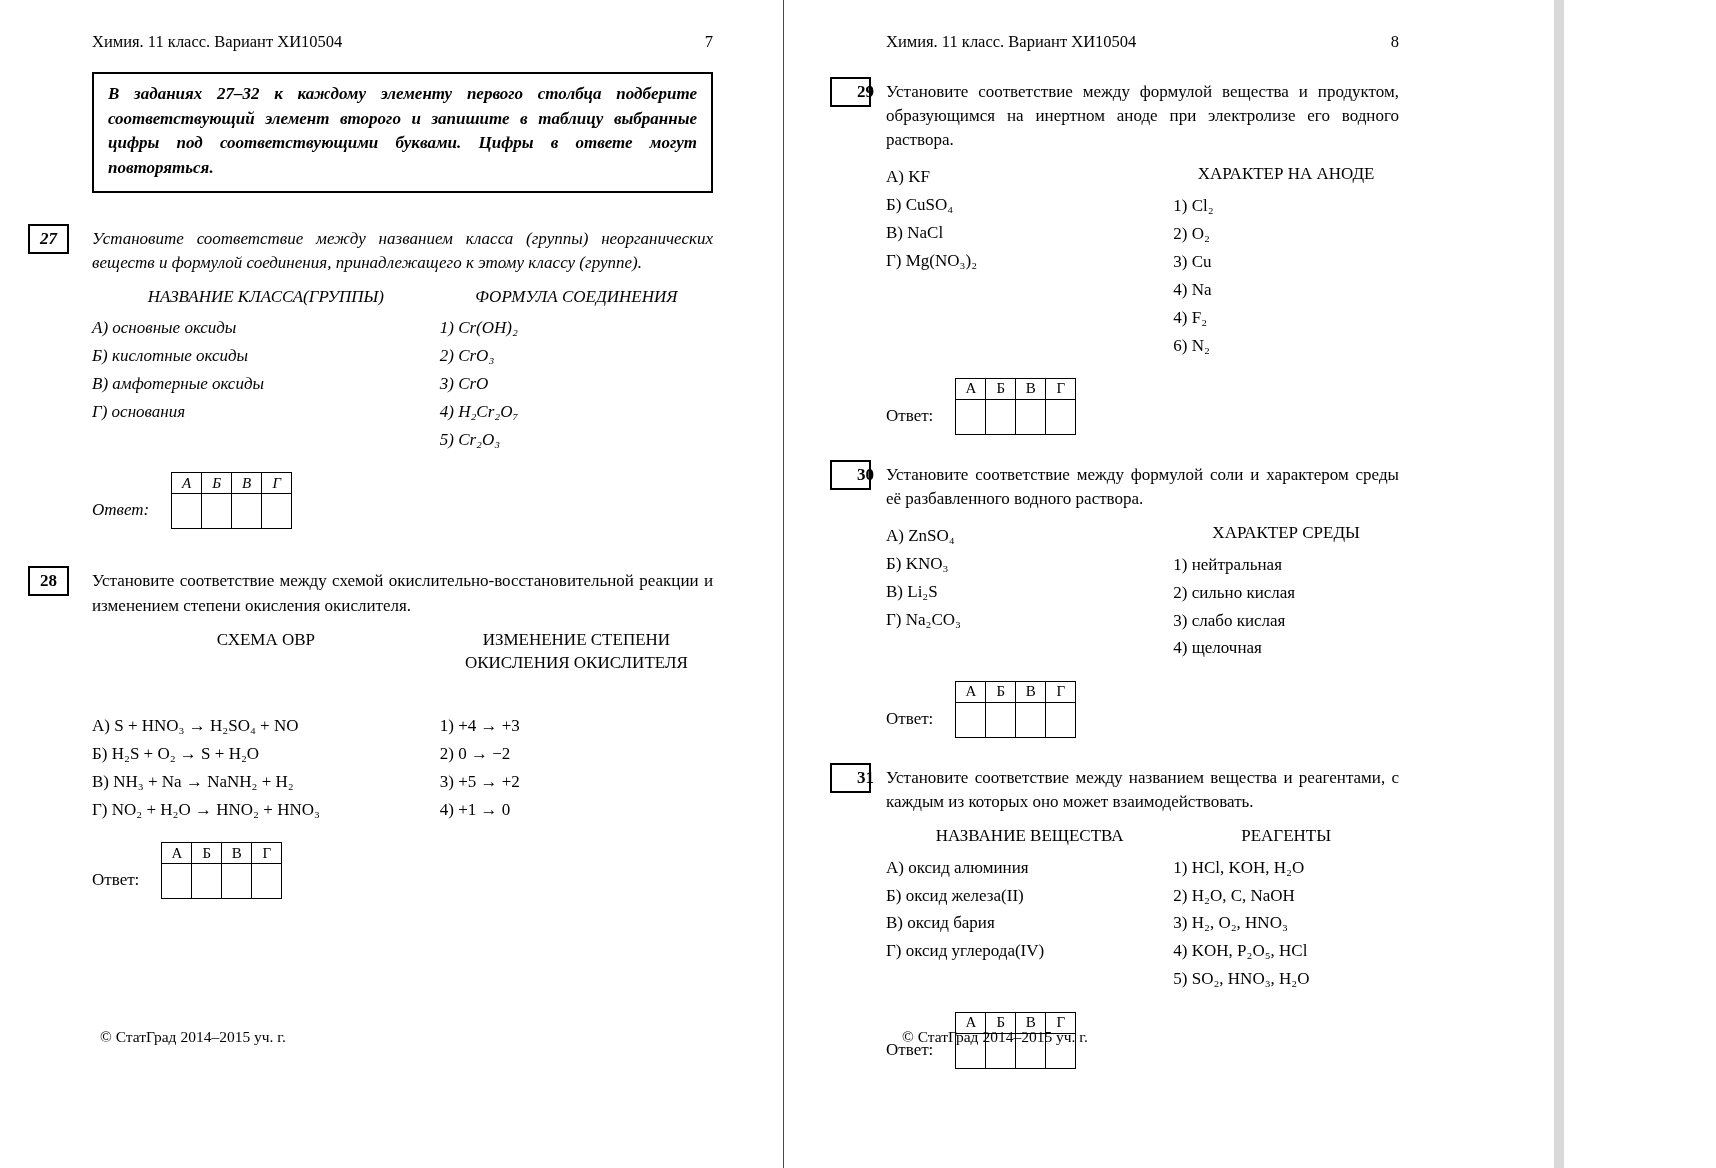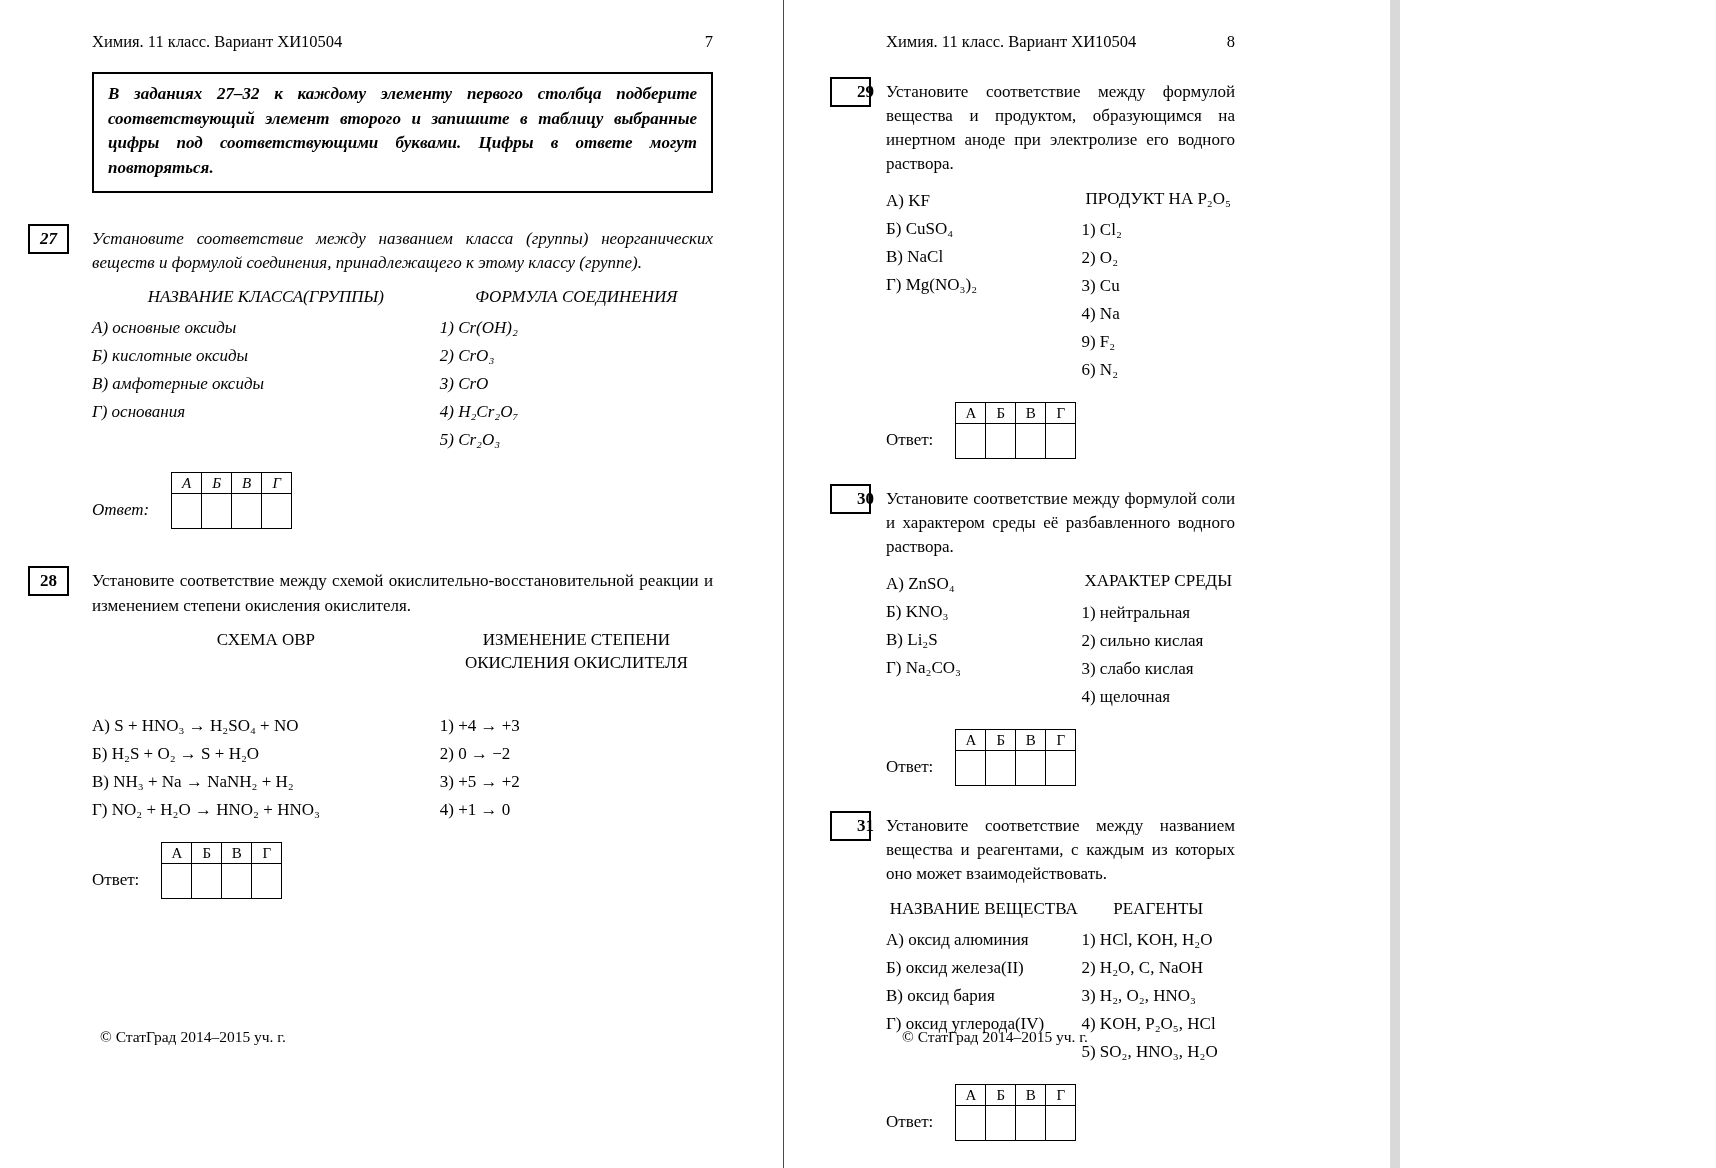--- a/index.html
+++ b/index.html
@@ -4,21 +4,21 @@
 <style>
   * { margin:0; padding:0; box-sizing:border-box; }
   html,body { width:1716px; height:1168px; }
   body {
     background:#ffffff;
     color:#000;
     font-family:"Liberation Serif","DejaVu Serif",serif;
     font-size:17px;
     overflow:hidden;
   }
-  .spread { display:flex; width:1400px; height:1168px; position:relative; }
+  .spread { display:flex; width:1564px; height:1168px; position:relative; }
   .page { position:relative; height:1168px; background:#fff; }
   .page-left  { width:784px; border-right:1px solid #4a4a4a; }
   .page-right { flex:1; }
   .edge-strip {
     position:absolute; right:0; top:0; width:10px; height:1168px;
     background:#d9d9d9;
   }
   .content { position:relative; }
   .page-left  .content { padding:32px 70px 0 92px; }
   .page-right .content { padding:32px 165px 0 102px; }
@@ -178,26 +178,26 @@
         <div class="task-num">29</div>
         <p class="statement">Установите соответствие между формулой вещества и продуктом, образующимся на инертном аноде при электролизе его водного раствора.</p>
         <div class="match">
           <div class="col-a">
             <div class="item">А) KF</div>
             <div class="item">Б) CuSO₄</div>
             <div class="item">В) NaCl</div>
             <div class="item">Г) Mg(NO₃)₂</div>
           </div>
           <div class="col-b">
-            <div class="col-header">ПРОДУКТ НА P₂O₅</div>
+            <div class="col-header">ХАРАКТЕР НА АНОДЕ</div>
             <div class="item">1) Cl₂</div>
             <div class="item">2) O₂</div>
             <div class="item">3) Cu</div>
             <div class="item">4) Na</div>
-            <div class="item">9) F₂</div>
+            <div class="item">4) F₂</div>
             <div class="item">6) N₂</div>
           </div>
         </div>
         <div class="answer">
           <span class="answer-label">Ответ:</span>
           <table class="answer-table">
             <tbody>
                 <tr>
               <th>А</th>
               <th>Б</th>

